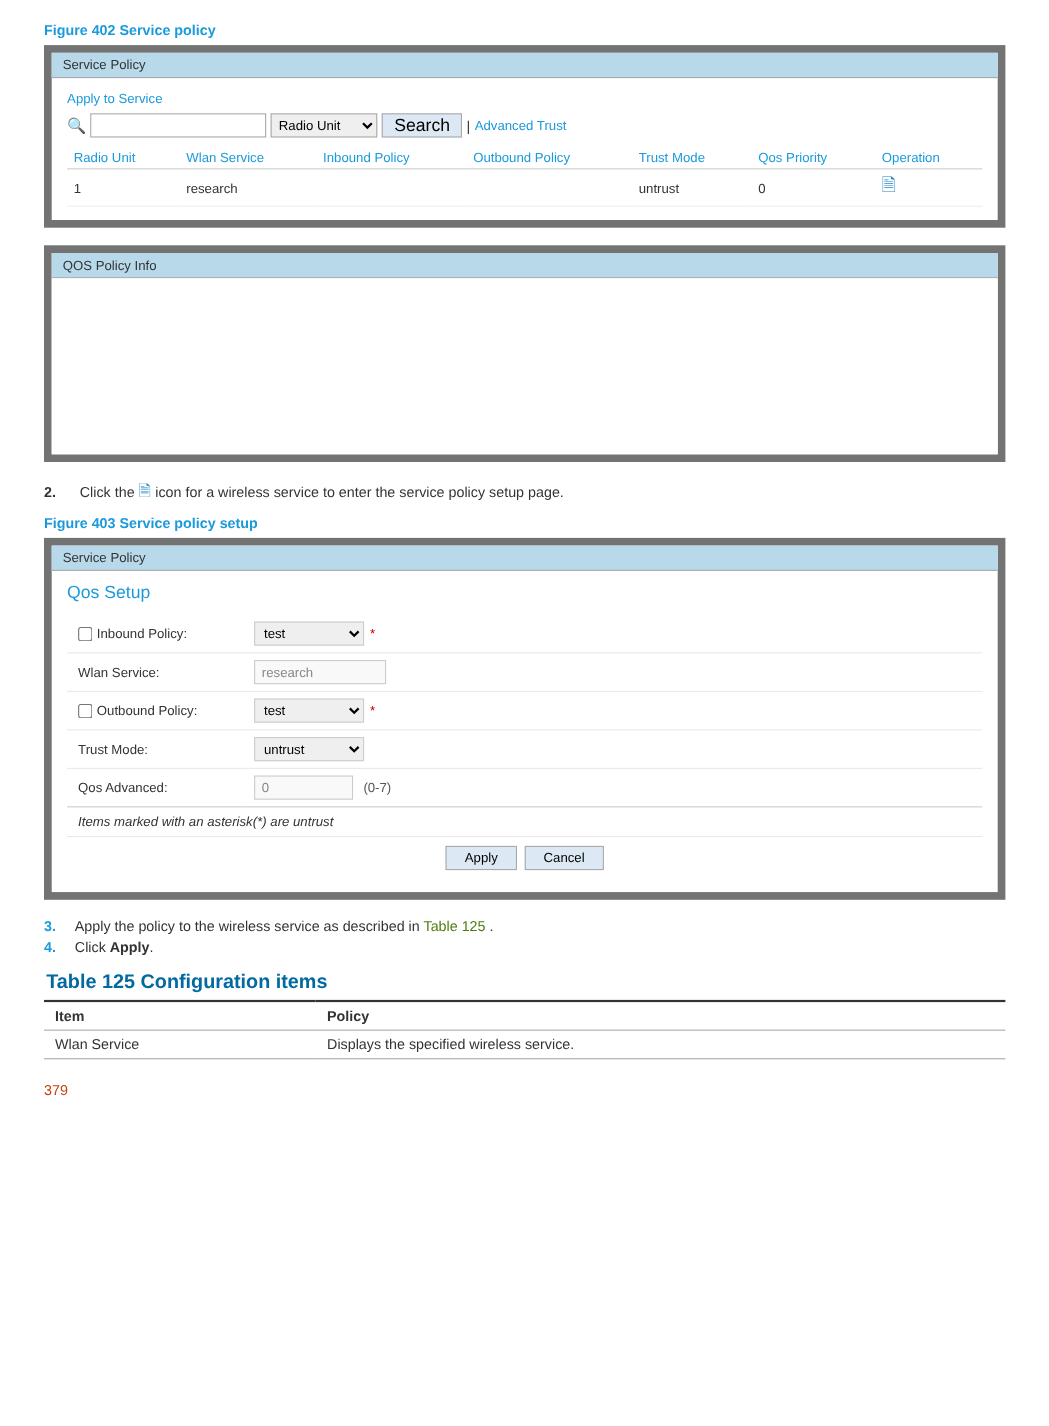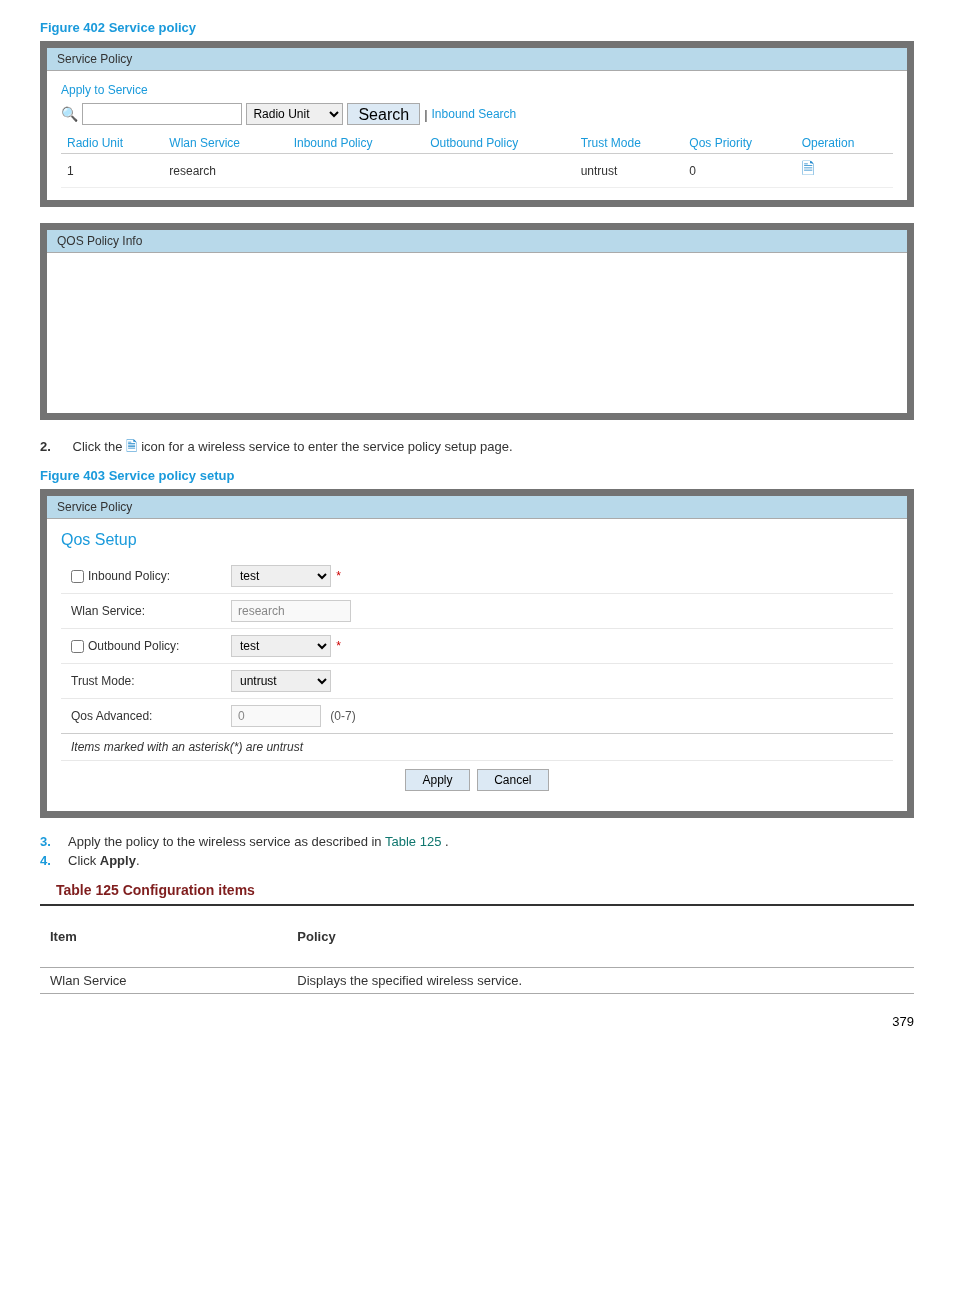--- a/index.html
+++ b/index.html
@@ -234,57 +234,57 @@
       font-size: 13px;
     }
 
     .step-num-blue {
       color: #1a9adb;
       font-weight: bold;
       min-width: 18px;
     }
 
     .link-blue {
-      color: #0f766e;
+      color: #4d7c0f;
       text-decoration: none;
     }
 
     
     .config-title {
-      color: #7f1d1d;
+      color: #0369a1;
       font-weight: bold;
-      font-size: 14px;
-      margin: 14px 0 6px 16px;
+      font-size: 18px;
+      margin: 14px 0 6px 2px;
     }
 
     .config-table {
       width: 100%;
       border-collapse: collapse;
       font-size: 13px;
       border-top: 2px solid #333;
       border-bottom: 1px solid #aaa;
     }
 
     .config-table th {
       text-align: left;
-      padding: 23px 10px;
+      padding: 5px 10px;
       border-bottom: 1px solid #aaa;
       font-weight: bold;
       background: #fff;
     }
 
     .config-table td {
       padding: 5px 10px;
     }
 
     .page-num {
-      text-align: right;
+      text-align: left;
       margin-top: 20px;
       font-size: 13px;
-      color: #000000;
+      color: #c2410c;
     }
   </style>
 </head>
 <body>
 
 <div class="figure-title">Figure 402 Service policy</div>
 
 <div class="panel">
   <div class="panel-header">Service Policy</div>
   <div class="panel-body">
@@ -292,21 +292,21 @@
 
     <div class="search-row">
       <span class="search-icon">🔍</span>
       <input class="search-text-input" type="text" style="">
       <select class="search-select">
         <option>Radio Unit</option>
         <option>Wlan Service</option>
       </select>
       <button class="search-btn">Search</button>
       <span>|</span>
-      <a class="adv-search-link">Inbound Search</a>
+      <a class="adv-search-link">Advanced Trust</a>
     </div>
 
     <table class="data-table">
       <thead>
         <tr>
           <th>Radio Unit</th>
           <th>Wlan Service</th>
           <th>Inbound Policy</th>
           <th>Outbound Policy</th>
           <th>Trust Mode</th>

